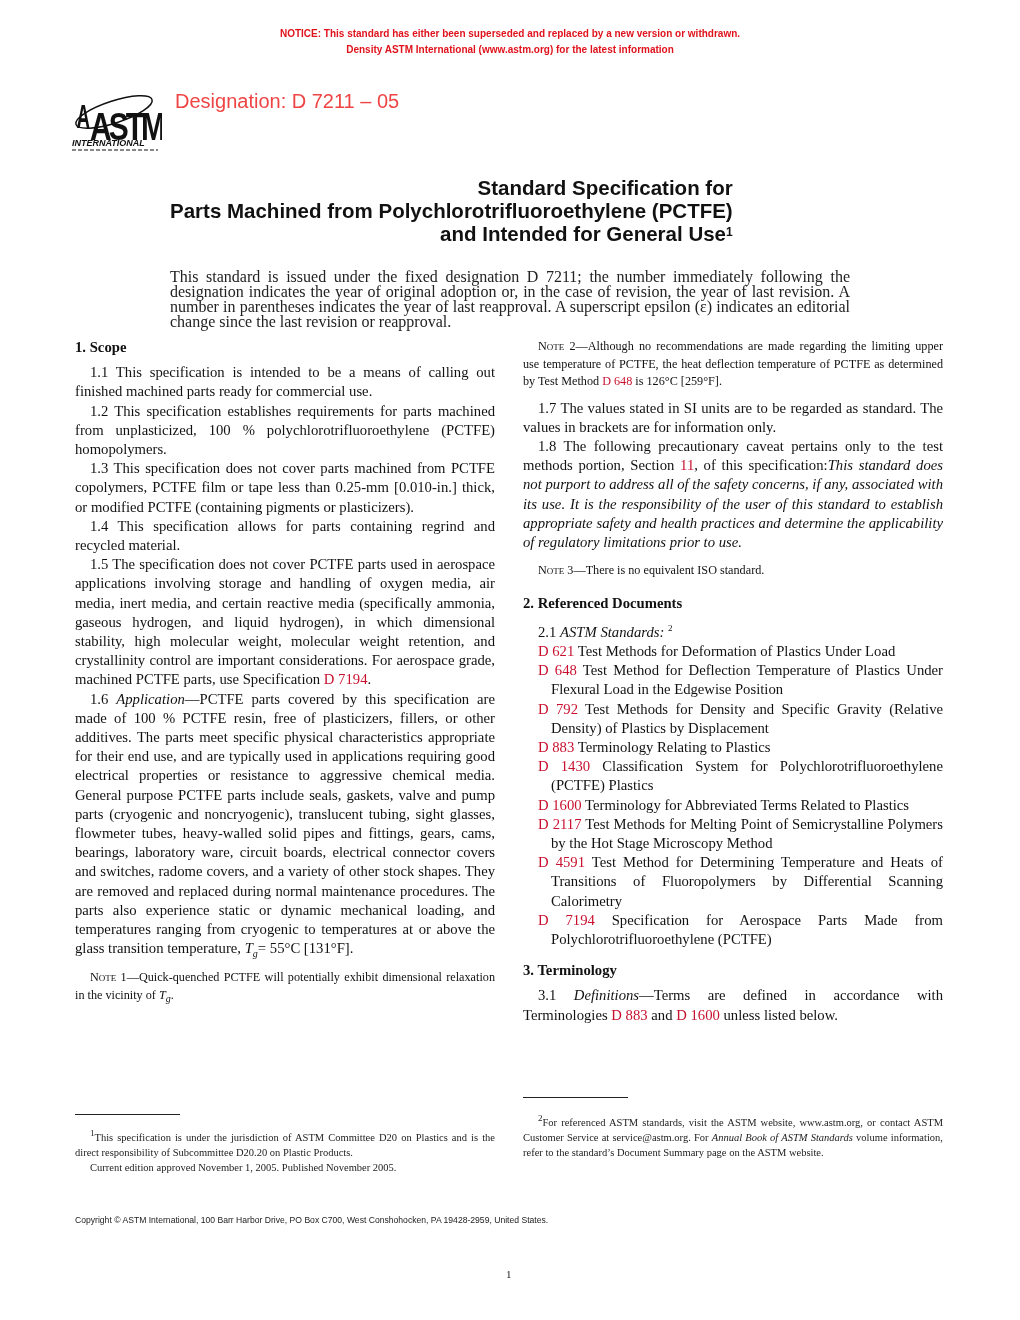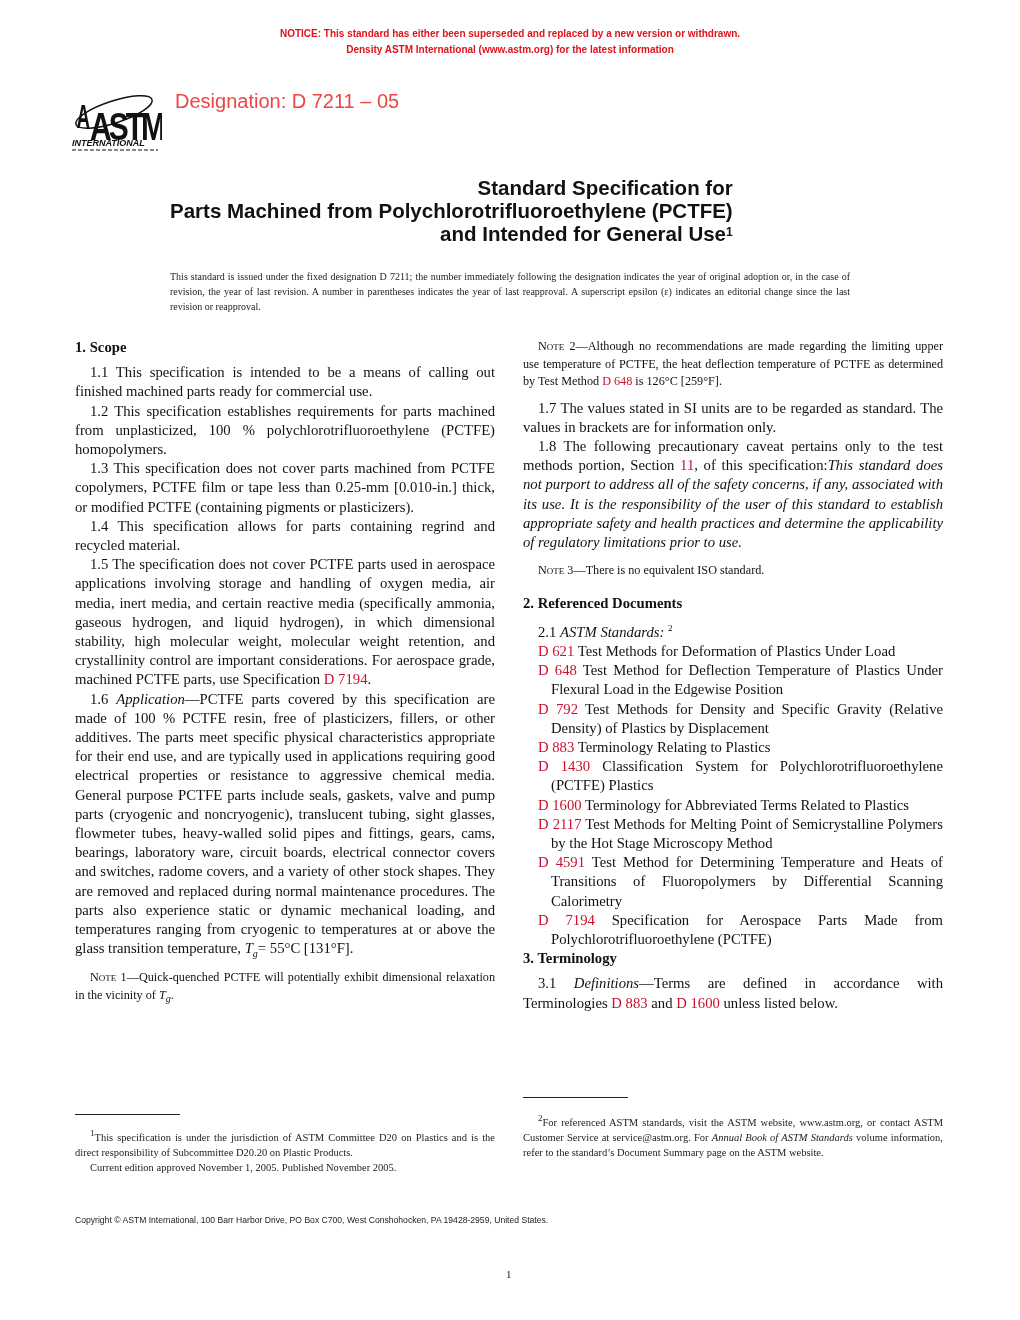--- a/index.html
+++ b/index.html
@@ -2,21 +2,21 @@
 <html><head>
 <meta charset="utf-8">
 <style>
   html, body { margin:0; padding:0; background:#ffffff; }
   body { width:1020px; height:1320px; position:relative; overflow:hidden; color:#111; }
   .notice { position:absolute; top:26px; left:0; width:1020px; text-align:center; color:#e0121b; font-family:"Liberation Sans", sans-serif; font-weight:bold; font-size:10px; line-height:16px; }
   .logo { position:absolute; left:70px; top:78px; width:92px; height:74px; }
   .designation { position:absolute; left:175px; top:90px; font-family:"Liberation Sans", sans-serif; font-size:20px; color:#ef4444; }
   .title { position:absolute; left:170px; top:176px; font-family:"Liberation Sans", sans-serif; font-weight:bold; font-size:20.5px; line-height:23px; color:#111;text-align:right; }
   .title sup { font-size:12px; vertical-align:top; position:relative; top:-1px; }
-  .preamble { position:absolute; left:170px; top:269px; width:680px; font-family:"Liberation Serif", serif; font-size:10px; line-height:15px; text-align:justify; color:#222; }
+  .preamble { position:absolute; left:170px; top:269px; width:680px; font-family:"Liberation Serif", serif; font-size:16px; line-height:15px; text-align:justify; color:#222; }
   .col { position:absolute; top:338px; width:420px; font-family:"Liberation Serif", serif; font-size:14.7px; line-height:19.2px; color:#111; }
   .col.left { left:75px; }
   .col.right { left:523px; }
   .h { font-weight:bold; font-size:14.7px; margin:0 0 6px 0; }
   .p { text-align:justify; text-indent:15px; margin:0; }
   .note { font-size:12.2px; line-height:17.5px; text-align:justify; text-indent:15px; margin:6px 0 8px 0; }
   .sc { font-variant:small-caps;margin-top:34px; }
   .red { color:#c8102e; }
   .ref { padding-left:28px; text-indent:-13px; text-align:justify; margin:0; }
   .fnrule { position:absolute; height:1px; background:#222; width:105px; }
@@ -82,21 +82,21 @@
     <p class="ref"><span class="red">D 648</span> <span>Test Method for Deflection Temperature of Plastics Under Flexural Load in the Edgewise Position</span></p>
     <p class="ref"><span class="red">D 792</span> <span>Test Methods for Density and Specific Gravity (Relative Density) of Plastics by Displacement</span></p>
     <p class="ref"><span class="red">D 883</span> <span>Terminology Relating to Plastics</span></p>
     <p class="ref"><span class="red">D 1430</span> <span>Classification System for Polychlorotrifluoroethylene (PCTFE) Plastics</span></p>
     <p class="ref"><span class="red">D 1600</span> <span>Terminology for Abbreviated Terms Related to Plastics</span></p>
     <p class="ref"><span class="red">D 2117</span> <span>Test Methods for Melting Point of Semicrystalline Polymers by the Hot Stage Microscopy Method</span></p>
     <p class="ref"><span class="red">D 4591</span> <span>Test Method for Determining Temperature and Heats of Transitions of Fluoropolymers by Differential Scanning Calorimetry</span></p>
     <p class="ref"><span class="red">D 7194</span> <span>Specification for Aerospace Parts Made from Polychlorotrifluoroethylene (PCTFE)</span></p>
   </div>
 
-  <div class="h" style="">3.  Terminology</div>
+  <div class="h" style="margin-top:12px">3.  Terminology</div>
   <p class="p"><span>3.1  </span><i>Definitions</i><span>—Terms are defined in accordance with Terminologies </span><span class="red">D 883</span><span> and </span><span class="red">D 1600</span><span> unless listed below.</span></p>
 </div>
 
 <div class="fnrule" style="left:75px; top:1114px;"></div>
 <div class="footnote" style="left:75px; top:1126px;">
   <p class="ind"><span class="sup">1</span><span>This specification is under the jurisdiction of ASTM Committee D20 on Plastics and is the direct responsibility of Subcommittee D20.20 on Plastic Products.</span></p>
   <p class="ind">Current edition approved November 1, 2005. Published November 2005.</p>
 </div>
 
 <div class="fnrule" style="left:523px; top:1097px;"></div>

